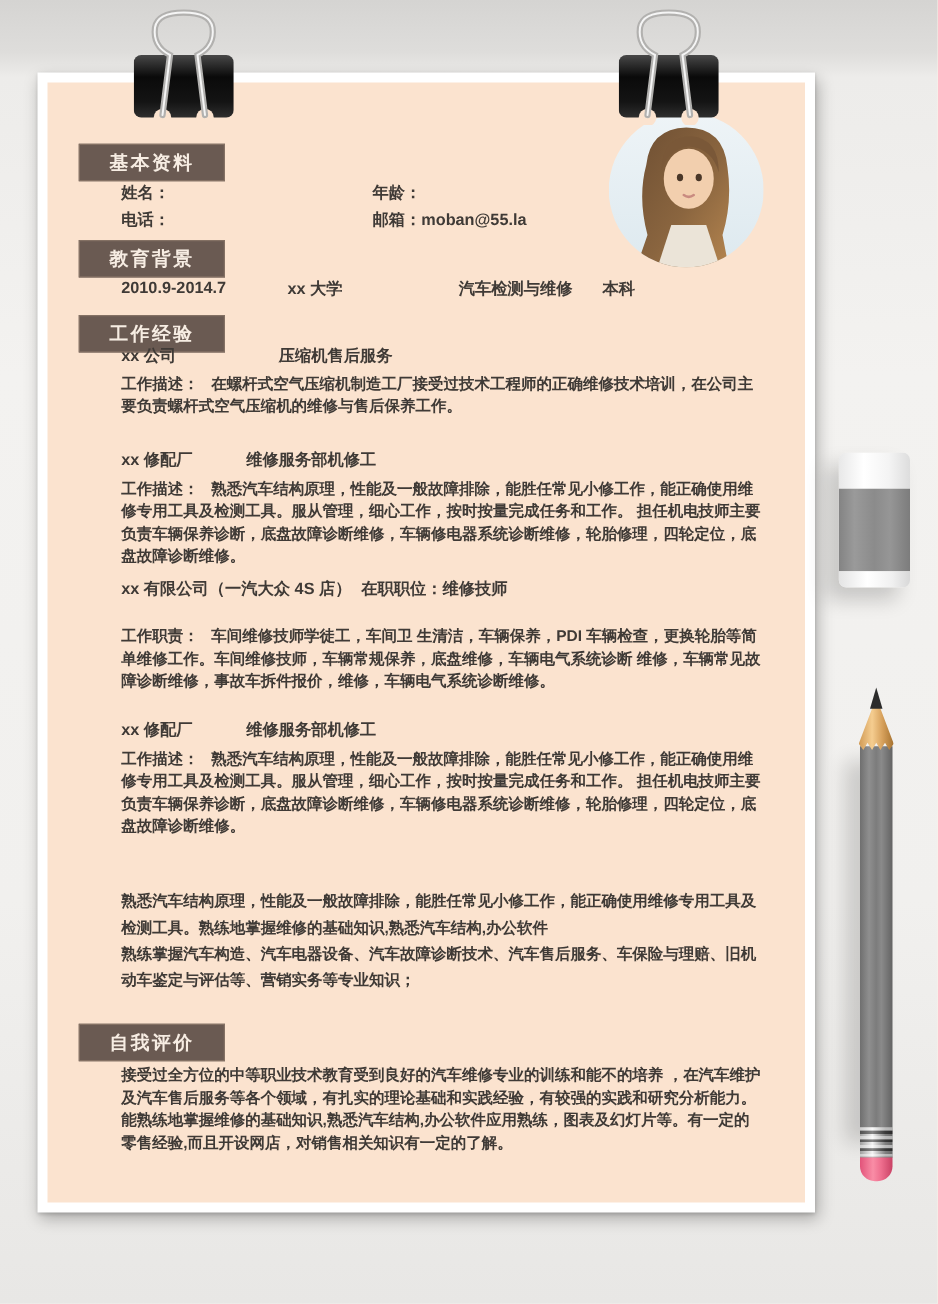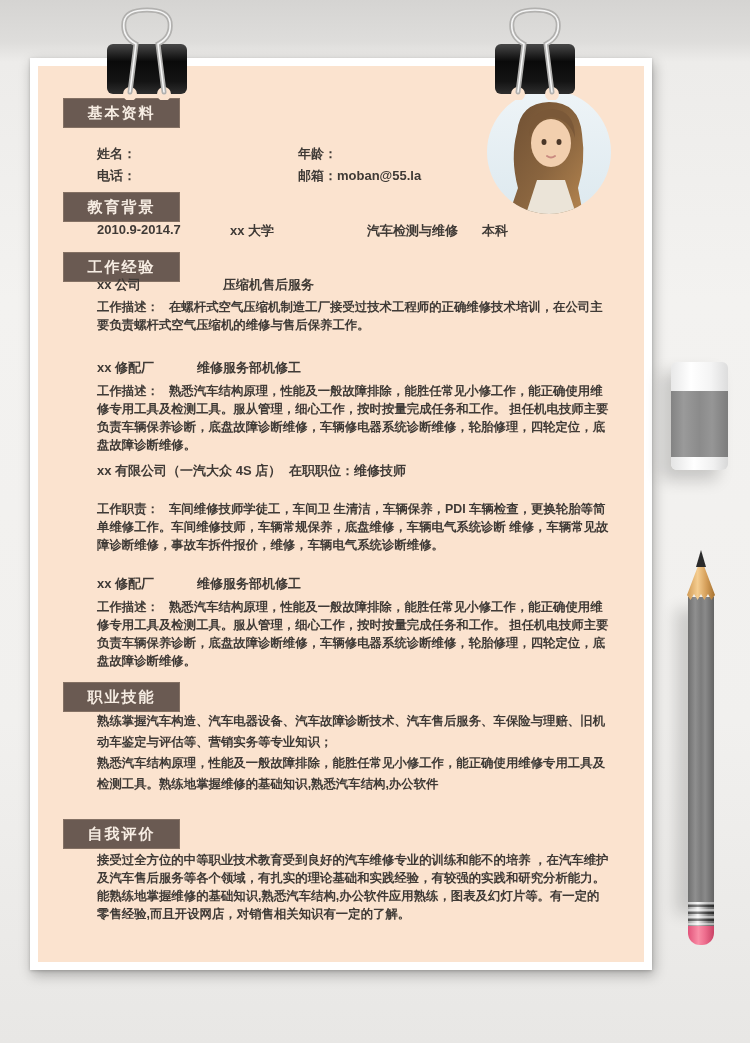--- a/index.html
+++ b/index.html
@@ -73,21 +73,21 @@
     border-radius:0 0 12px 12px;
     background:linear-gradient(90deg,#e2537a,#f98da6 40%,#ee6e8e 65%,#c94265);
   }
 </style>
 </head>
 <body>
 
 <div class="paper">
   <div class="paper-inner">
 
-    <div class="sec-box" style="top:32px;">
+    <div class="sec-box" style="top:49px;">
       <span>基本资料</span>
     </div>
     <div class="field" style="left:59px;top:79px;">姓名：</div>
     <div class="field" style="left:59px;top:101px;">电话：</div>
     <div class="field" style="left:260px;top:79px;">年龄：</div>
     <div class="field" style="left:260px;top:101px;"><span>邮箱：</span><span>moban@55.la</span></div>
 
     <div class="avatar">
       <svg width="124" height="124" viewBox="0 0 124 124">
         <defs>
@@ -141,26 +141,23 @@
       <span class="pos" style="left:192px;">在职职位：维修技师</span>
     </div>
     <p class="desc" style="top:434px;"><span class="lbl">工作职责：</span><span>车间维修技师学徒工，车间卫 生清洁，车辆保养，PDI 车辆检查，更换轮胎等简单维修工作。车间维修技师，车辆常规保养，底盘维修，车辆电气系统诊断 维修，车辆常见故障诊断维修，事故车拆件报价，维修，车辆电气系统诊断维修。</span></p>
 
     <div class="job-title" style="top:509px;">
       <span>xx 修配厂</span>
       <span class="pos" style="left:100px;">维修服务部机修工</span>
     </div>
     <p class="desc" style="top:532px;"><span class="lbl">工作描述：</span><span>熟悉汽车结构原理，性能及一般故障排除，能胜任常见小修工作，能正确使用维修专用工具及检测工具。服从管理，细心工作，按时按量完成任务和工作。 担任机电技师主要负责车辆保养诊断，底盘故障诊断维修，车辆修电器系统诊断维修，轮胎修理，四轮定位，底盘故障诊断维修。</span></p>
 
-    <div class="sec-box" style="top:616px;">
-      <span>职业技能</span>
-    </div>
     <div class="para-stack" style="top:645px;">
+      <p>熟悉汽车结构原理，性能及一般故障排除，能胜任常见小修工作，能正确使用维修专用工具及检测工具。熟练地掌握维修的基础知识,熟悉汽车结构,办公软件</p>
       <p>熟练掌握汽车构造、汽车电器设备、汽车故障诊断技术、汽车售后服务、车保险与理赔、旧机动车鉴定与评估等、营销实务等专业知识；</p>
-      <p>熟悉汽车结构原理，性能及一般故障排除，能胜任常见小修工作，能正确使用维修专用工具及检测工具。熟练地掌握维修的基础知识,熟悉汽车结构,办公软件</p>
     </div>
 
     <div class="sec-box" style="top:737px;margin-top:16px;">
       <span>自我评价</span>
     </div>
     <p class="desc" style="top:785px;">接受过全方位的中等职业技术教育受到良好的汽车维修专业的训练和能不的培养 ，在汽车维护及汽车售后服务等各个领域，有扎实的理论基础和实践经验，有较强的实践和研究分析能力。能熟练地掌握维修的基础知识,熟悉汽车结构,办公软件应用熟练，图表及幻灯片等。有一定的零售经验,而且开设网店，对销售相关知识有一定的了解。</p>
 
   </div>
 </div>
 

